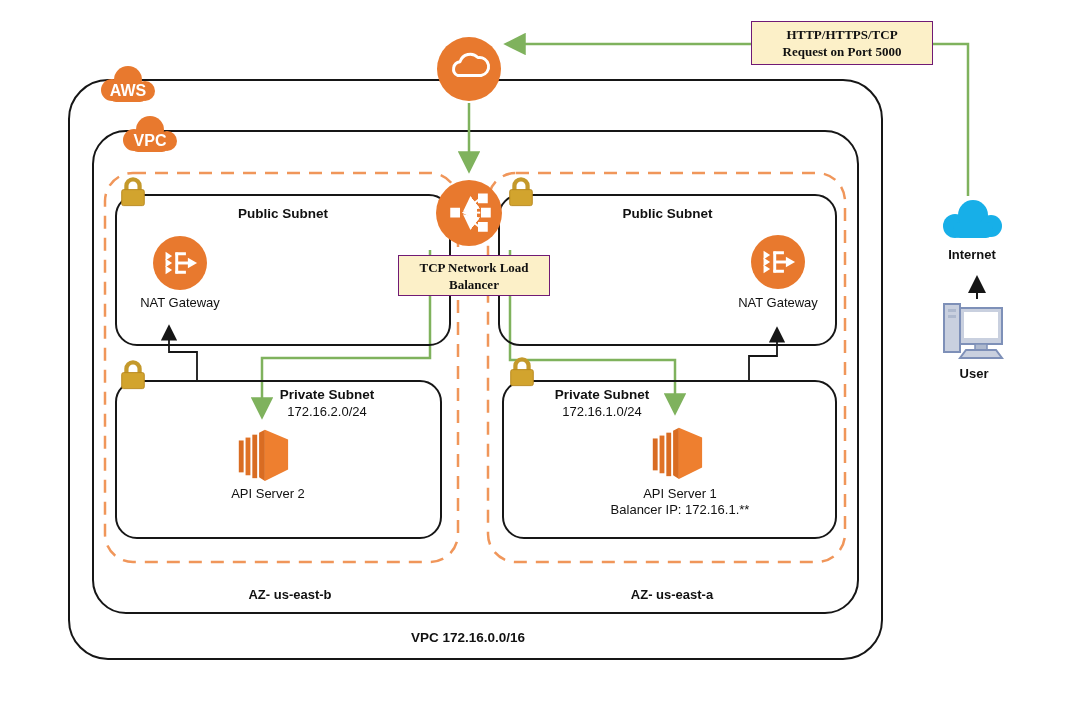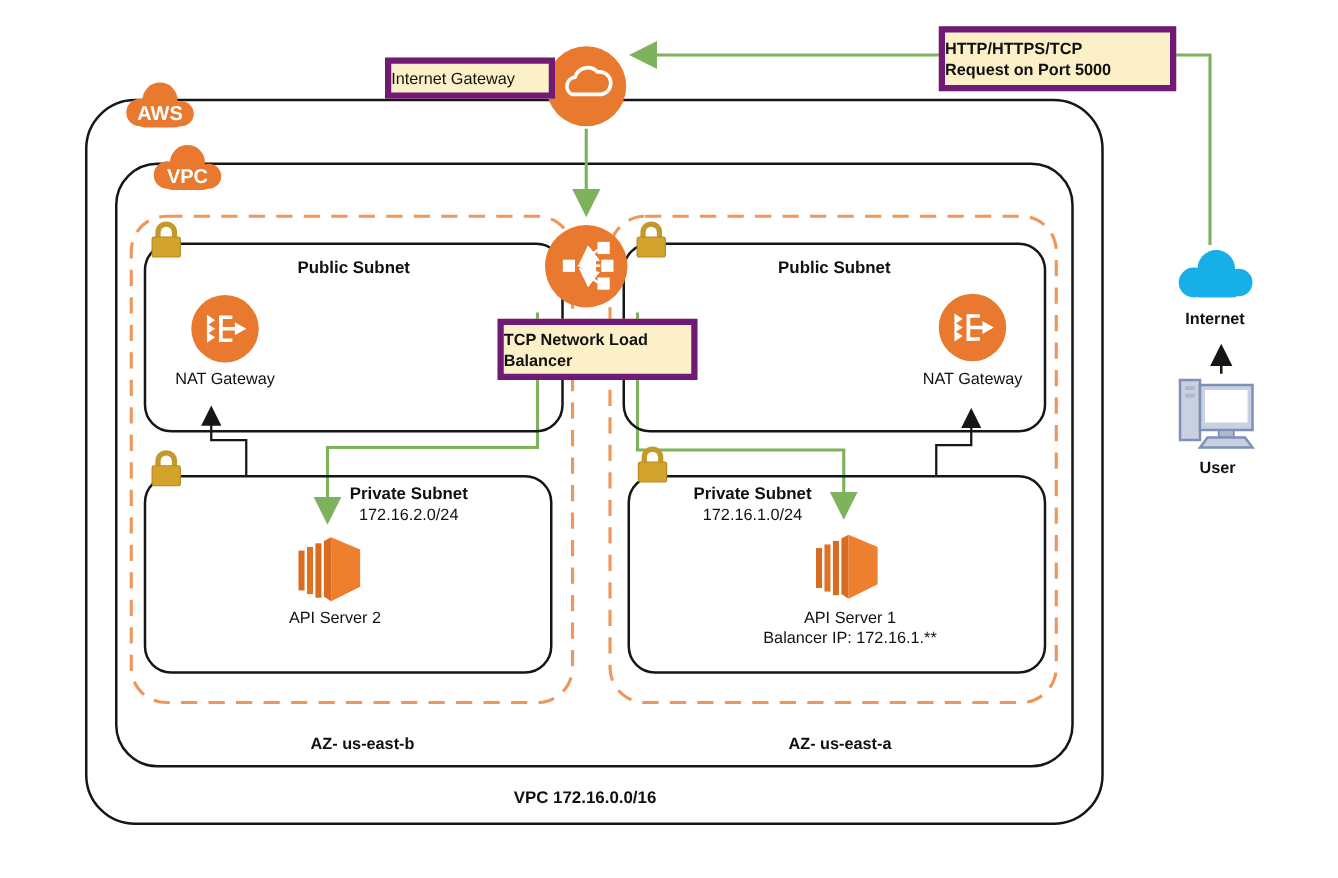--- a/index.html
+++ b/index.html
@@ -10,23 +10,23 @@
   .aws-box{left:68px;top:79px;width:811px;height:577px;border-radius:40px;}
   .vpc-box{left:92px;top:130px;width:763px;height:480px;border-radius:34px;}
   .subnet{border-radius:22px;border-width:2.5px;}
   .sub-pub-left{left:115px;top:194px;width:332px;height:148px;}
   .sub-pub-right{left:498px;top:194px;width:335px;height:148px;}
   .sub-priv-left{left:115px;top:380px;width:323px;height:155px;}
   .sub-priv-right{left:502px;top:380px;width:331px;height:155px;}
   .subnet-label{position:absolute;text-align:center;line-height:17px;}
   .subnet-label .t{font-weight:bold;font-size:13.5px;}
   .subnet-label .c{font-size:13px;}
-  .yellow-label{position:absolute;background:#FCF0C8;border:5px solid #701a75;
-                text-align:left;font-size:13px;display:flex;flex-direction:column;
-                justify-content:center;line-height:17px;}
+  .yellow-label{position:absolute;background:#FCF0C8;border:1px solid #701a75;
+                text-align:center;font-size:13px;display:flex;flex-direction:column;
+                justify-content:center;line-height:17px;font-family:Liberation Serif, serif;}
   .yellow-label.bold{font-weight:bold;}
   .circle-icon{position:absolute;border-radius:50%;background:#E8792E;display:flex;
                align-items:center;justify-content:center;}
   .txt{position:absolute;text-align:center;font-size:13px;line-height:16px;}
   .txt.b{font-weight:bold;}
   svg{display:block;}
   .overlay{position:absolute;left:0;top:0;pointer-events:none;}
 </style>
 </head>
 <body>
@@ -125,23 +125,20 @@
           <rect x="13" y="22" width="38" height="16" rx="7"></rect>
         </g>
       <text x="32" y="32" text-anchor="middle" font-size="16" font-weight="bold" fill="#fff">VPC</text>
     </svg>
   </div>
 
   <div class="circle-icon" style="left:437px;top:37px;width:64px;height:64px;">
     <svg width="52" height="52" viewBox="0 0 64 64">
       <path d="M18 40 A9 9 0 0 1 21 23 A13 13 0 0 1 43 18 A9 9 0 0 1 47 40 Z" fill="none" stroke="#fff" stroke-width="3.6" stroke-linejoin="round"></path>
     </svg>
-  </div>
-  <div class="yellow-label" style="left:308px;top:46px;width:126px;height:23px;">
-    <span>Internet Gateway</span>
   </div>
 
   <div class="yellow-label bold" style="left:751px;top:21px;width:180px;height:42px;">
     <span>HTTP/HTTPS/TCP</span>
     <span>Request on Port 5000</span>
   </div>
 
   <div class="circle-icon" style="left:436px;top:180px;width:66px;height:66px;">
     <svg width="48" height="48" viewBox="0 0 64 64">
       <defs>

